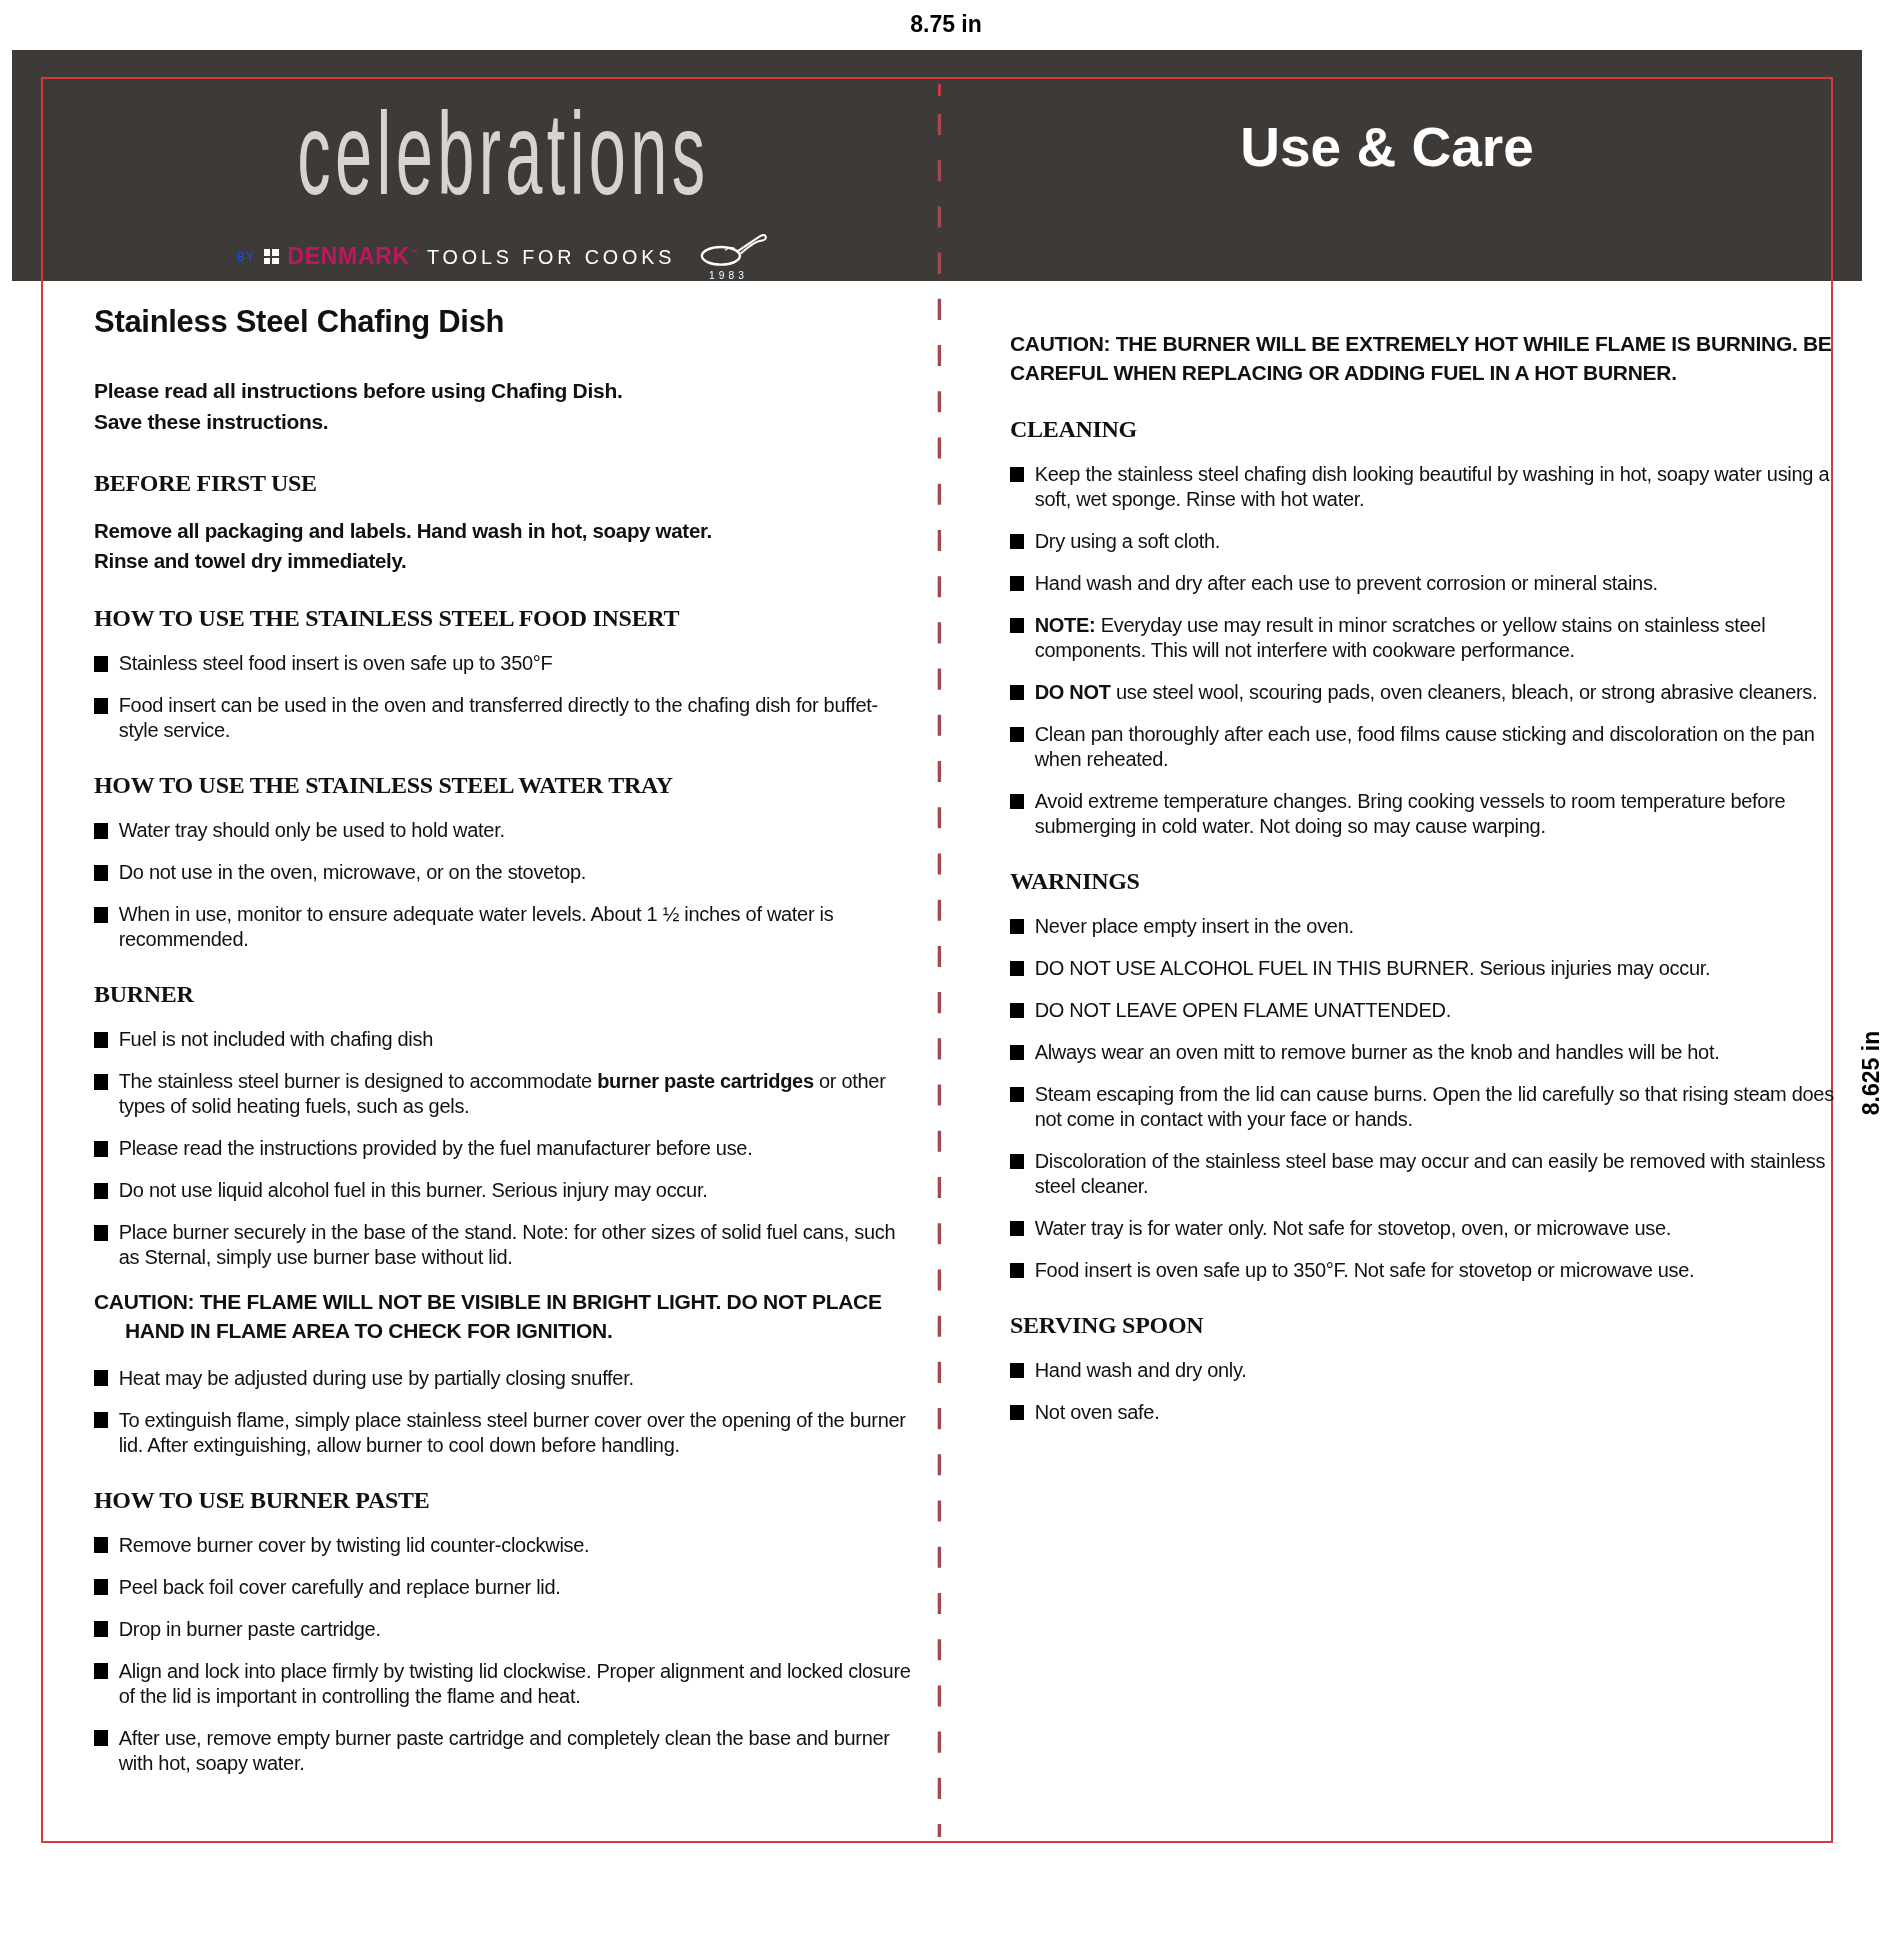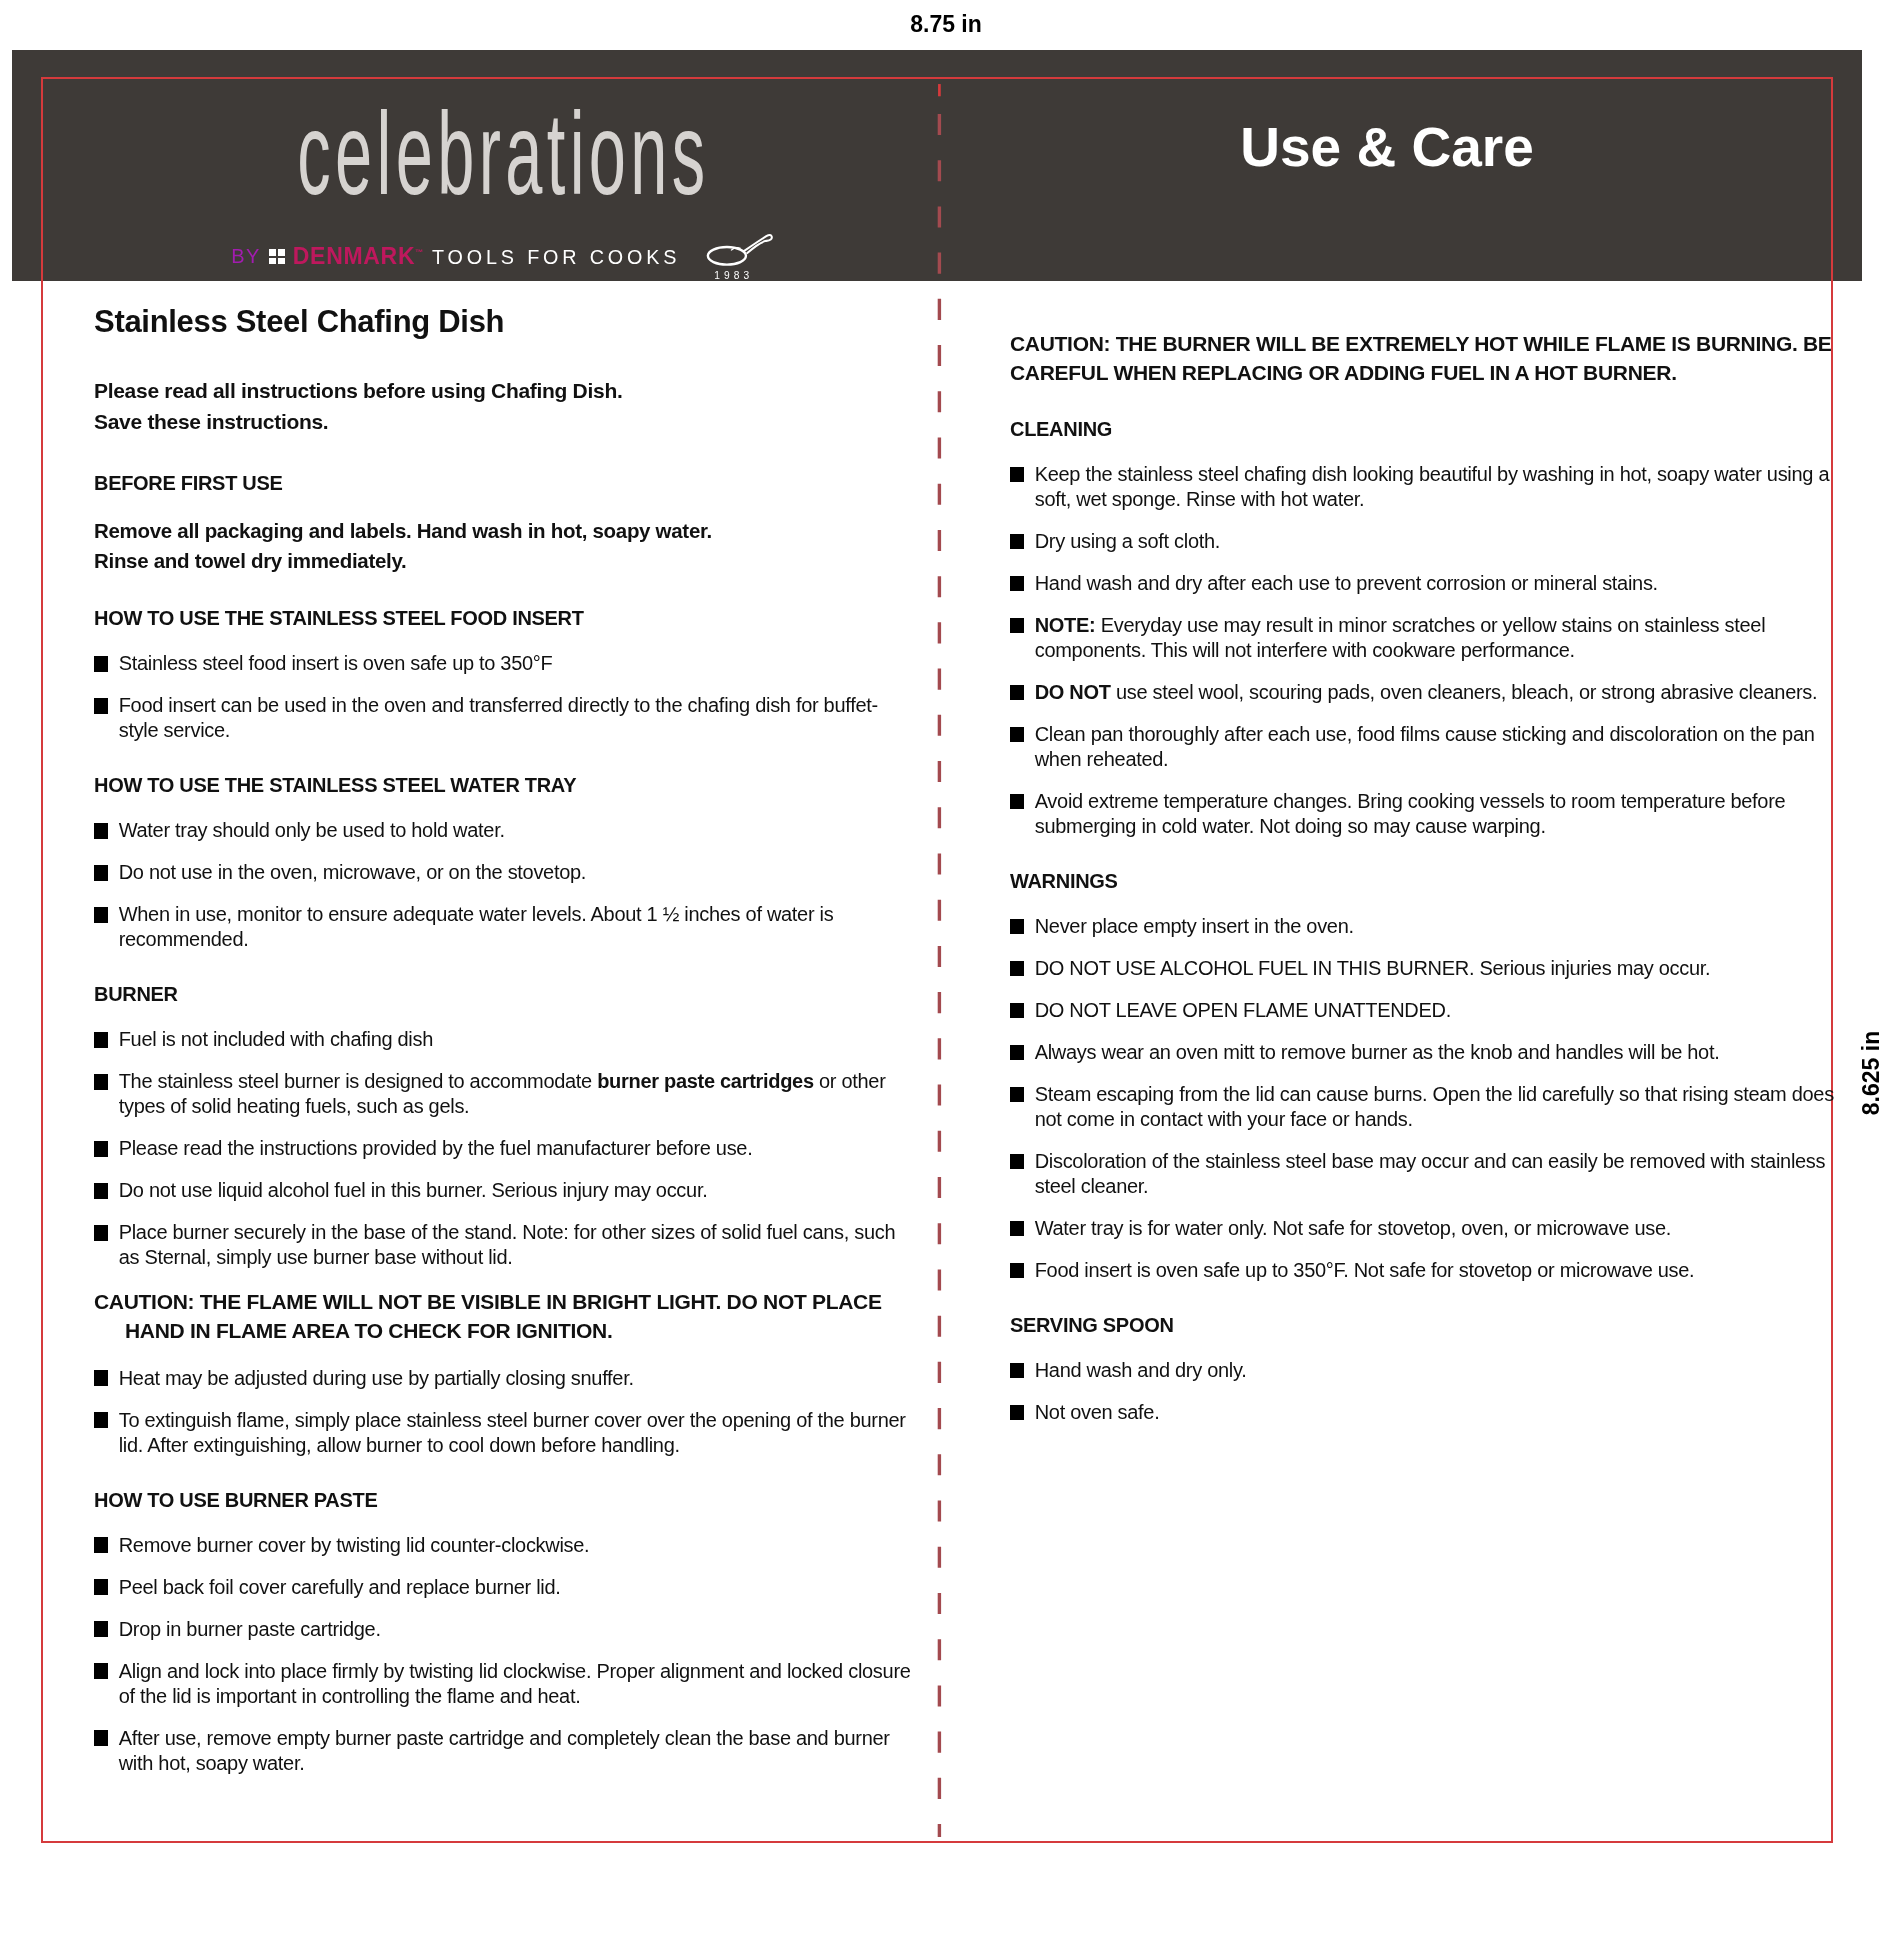--- a/index.html
+++ b/index.html
@@ -19,40 +19,40 @@
     border:2.7px solid #d53a3c;}
   #dashline{position:absolute;left:936px;top:80px;width:6.8px;height:1761px;}
   
   #logo{position:absolute;left:65px;top:63px;width:877px;text-align:center;}
   #brand-row{height:149px;display:flex;align-items:flex-end;justify-content:center;}
   #brand-row .brand-word{
     display:inline-block;font-size:63px;font-weight:400;color:#d6d3d0;letter-spacing:4.1px;
     transform:scale(1.06,1.85);transform-origin:center bottom;line-height:1;
   }
   #byline{display:flex;align-items:center;justify-content:center;gap:8.2px;margin-top:18px;color:#fff;}
-  .by-txt{font-size:20px;letter-spacing:1.4px;color:#a21caf;}
+  .by-txt{font-size:12px;letter-spacing:1.4px;color:#1d4ed8;}
   .grid-icon{display:grid;grid-template-columns:6.8px 6.8px;grid-template-rows:6.8px 6.8px;gap:2px;}
   .grid-icon span{background:#fff;display:block;}
   .denmark{font-size:23px;font-weight:bold;letter-spacing:0.7px;color:#be185d;}
   .denmark sup{font-size:8.2px;}
   .tfc{font-size:21px;letter-spacing:4.1px;color:#fff;transform:scaleX(.94);transform-origin:left center;}
   .pan-wrap{position:relative;width:71px;height:53px;}
   .pan-wrap svg{position:absolute;left:0;top:0;}
   .pan-year{position:absolute;left:9.6px;top:40px;font-size:10.2px;letter-spacing:4.1px;color:#fff;}
   
   #usecare{position:absolute;left:941px;top:115px;width:892px;text-align:center;
     font-size:55px;font-weight:bold;color:#fff;}
   
   .col{position:absolute;font-size:20px;letter-spacing:-0.3px;line-height:25px;}
   #leftcol{left:94px;top:305px;width:818px;}
   #rightcol{left:1010px;top:322px;width:836px;}
   .doc-title{font-size:31px;font-weight:bold;text-align:left;letter-spacing:-0.3px;
     margin:0 0 36px 0;line-height:1.1;}
   .lead{font-size:21px;font-weight:bold;line-height:31px;margin:0 0 31px 0;}
-  .h{font-size:20px;font-weight:bold;letter-spacing:-0.3px;line-height:30px;margin:27px 0 18px 0;}
+  .h{font-size:24px;font-weight:bold;letter-spacing:-0.3px;line-height:30px;margin:27px 0 18px 0;font-family:Liberation Serif, serif;}
   .bold-body{font-weight:bold;font-size:20.5px;line-height:30px;margin:0 0 5.5px 0;}
   .caution{font-weight:bold;font-size:21px;line-height:29px;margin:6.8px 0 20.5px 0;}
   .caution.hang{padding-left:31px;text-indent:-31px;}
   .bullet{display:flex;margin:0 0 17px 0;}
   .bullet .sq{flex:0 0 auto;width:13.7px;height:15.7px;background:#000;margin:4.8px 11px 0 0;}
   .bullet .bt{flex:1 1 auto;}
 </style>
 </head>
 <body>
 

